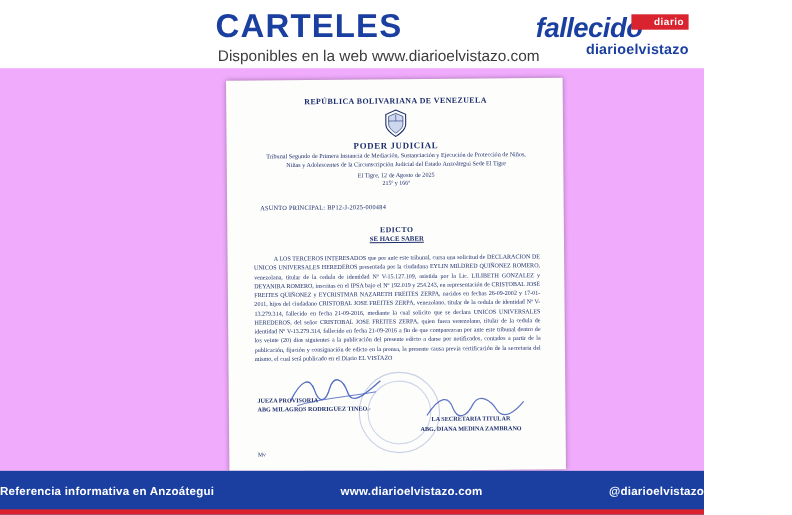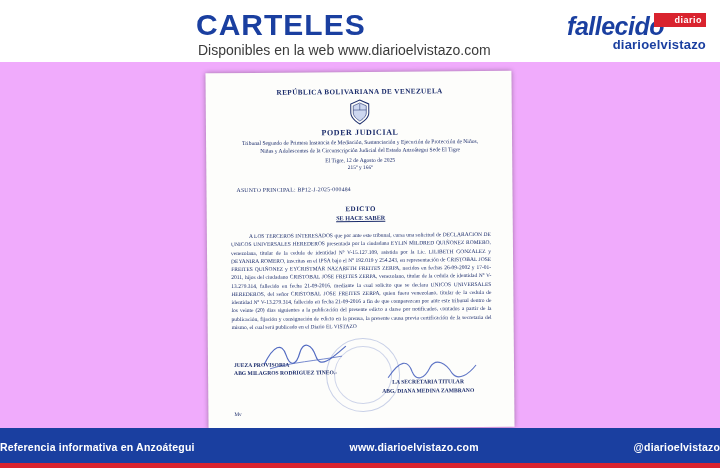--- a/index.html
+++ b/index.html
@@ -5,21 +5,21 @@
   * { box-sizing: border-box; }
   html, body {
     margin: 0; padding: 0;
     width: 720px; height: 468px;
     background: #ffffff;
     font-family: "Liberation Sans", sans-serif;
     overflow: hidden;
   }
   .page {
     position: relative;
-    width: 720px; height: 468px;
+    width: 640px; height: 468px;
     background: #ffffff;
   }
 
   
   .header {
     position: absolute;
     top: 0; left: 0; right: 0; height: 62px;
     background: #ffffff;
   }
   .hdr-title {

